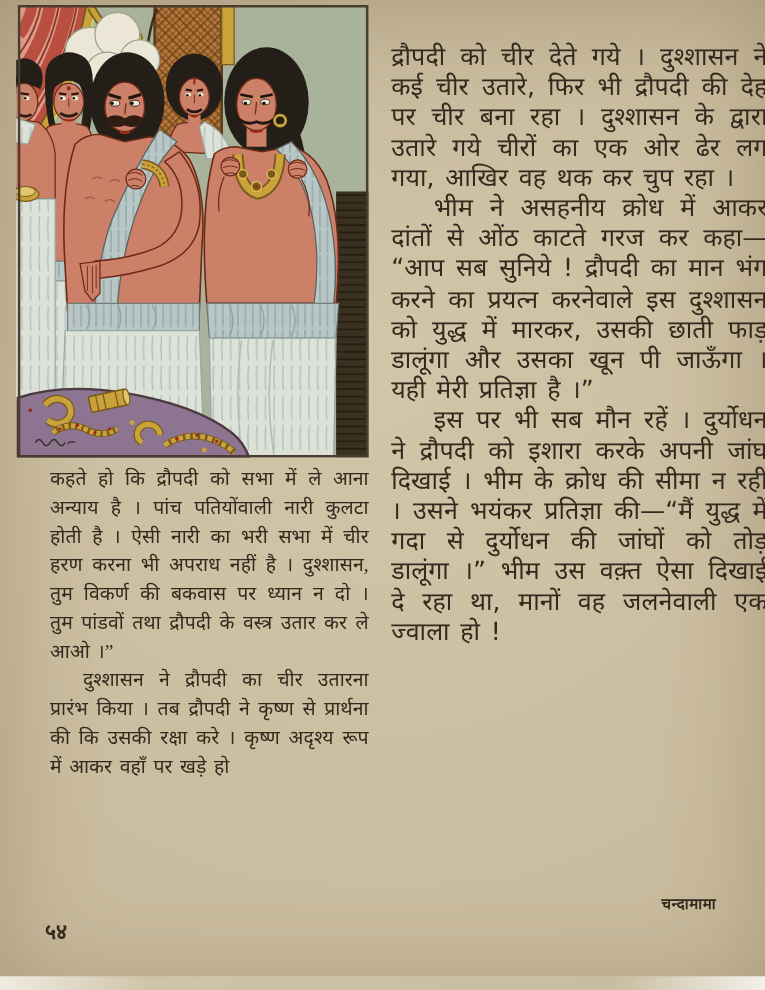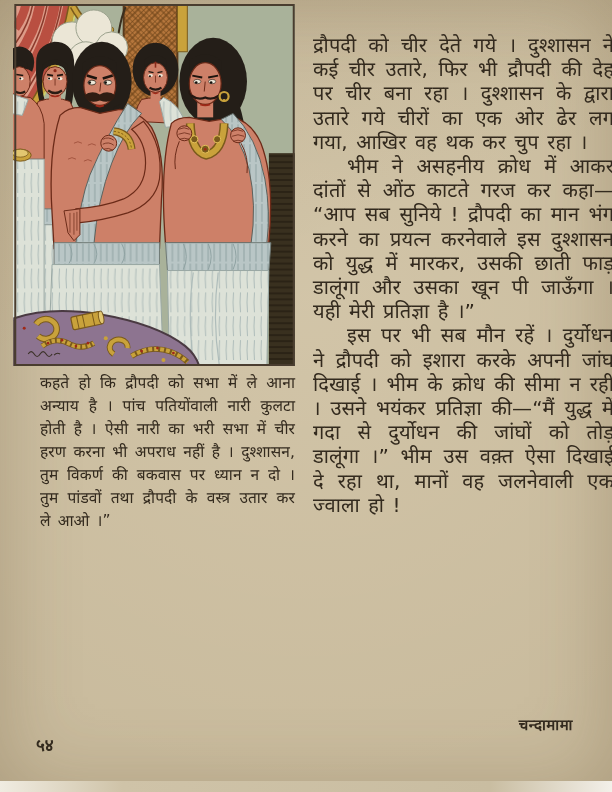--- a/index.html
+++ b/index.html
@@ -21,29 +21,29 @@
     background:linear-gradient(90deg,#f0ece1,#cfc3a8 20%,#c9bda1 80%,#f3f0e9);
   }
   .illustration{position:absolute;left:13px;top:4px;width:283px;height:362px;margin:0;}
   .illustration svg{display:block;width:100%;height:100%;}
   .col{
     position:absolute;color:var(--ink,#2e261c);
     text-align:justify;word-spacing:2px;letter-spacing:.1px;
   }
   .col p{margin:0;text-indent:1.7em;}
   .col p.cont{text-indent:0;}
-  .col.left{left:40px;top:372px;width:255px;font-size:15.5px;line-height:23px;}
+  .col.left{left:40px;top:372px;width:255px;font-size:15.5px;line-height:23px;font-family:Liberation Serif, serif;}
   .col.right{left:313px;top:33px;width:301px;font-size:20px;line-height:24.2px;}
   .page-num{
     position:absolute;left:36px;top:714px;font-weight:bold;font-size:17px;
     color:var(--ink,#2e261c);
     margin-top:19px;
   }
   .mag-name{
-    position:absolute;right:39px;top:714px;font-weight:bold;font-size:15px;
+    position:absolute;right:39px;top:714px;font-weight:bold;font-size:12px;
     color:var(--ink,#2e261c);letter-spacing:.5px;
   }
 </style>
 </head>
 <body>
 
 <div class="page">
 
   <figure class="illustration" aria-label="Pandava princes removing their upper garments in the royal court; jewellery heaped on a table">
     <svg viewBox="0 0 282 364" xmlns="http://www.w3.org/2000/svg">
@@ -252,20 +252,21 @@
           <circle cx="150" cy="358" r="2" fill="var(--gold,#c9a23b)"></circle>
         <path d="M14,352 q3,-5 6,0 t6,0 t6,0 t6,0 m2,1 q3,-3 6,-1" stroke="#3a3026" stroke-width="1.1" fill="none"></path>
       </g>
 
       <rect x="1" y="1" width="280" height="362" fill="none" stroke="var(--frame,#4a3d2f)" stroke-width="2"></rect>
     </svg>
   </figure>
 
   <div class="col left">
     <p class="cont">कहते हो कि द्रौपदी को सभा में ले आना अन्याय है । पांच पतियोंवाली नारी कुलटा होती है । ऐसी नारी का भरी सभा में चीर हरण करना भी अपराध नहीं है । दुश्शासन, तुम विकर्ण की बकवास पर ध्यान न दो । तुम पांडवों तथा द्रौपदी के वस्त्र उतार कर ले आओ ।”</p>
+    <p>दुश्शासन ने द्रौपदी का चीर उतारना प्रारंभ किया ।  तब द्रौपदी ने कृष्ण से प्रार्थना की कि उसकी रक्षा करे ।  कृष्ण अदृश्य रूप में आकर वहाँ पर खड़े हो</p>
   </div>
 
   <div class="col right">
     <p class="cont">द्रौपदी को चीर देते गये ।  दुश्शासन ने कई चीर उतारे, फिर भी द्रौपदी की देह पर चीर बना रहा ।  दुश्शासन के द्वारा उतारे गये चीरों का एक ओर ढेर लग गया, आखिर वह थक कर चुप रहा ।</p>
     <p>भीम ने असहनीय क्रोध में आकर दांतों से ओंठ काटते गरज कर कहा— “आप सब सुनिये !  द्रौपदी का मान भंग करने का प्रयत्न करनेवाले इस दुश्शासन को युद्ध में मारकर, उसकी छाती फाड़ डालूंगा और उसका खून पी जाऊँगा ।  यही मेरी प्रतिज्ञा है ।”</p>
     <p>इस पर भी सब मौन रहें ।  दुर्योधन ने द्रौपदी को इशारा करके अपनी जांघ दिखाई ।  भीम के क्रोध की सीमा न रही ।  उसने भयंकर प्रतिज्ञा की—“मैं युद्ध में गदा से दुर्योधन की जांघों को तोड़ डालूंगा ।”  भीम उस वक़्त ऐसा दिखाई दे रहा था, मानों वह जलनेवाली एक ज्वाला हो !</p>
   </div>
 
   <span class="page-num">५४</span>
   <span class="mag-name">चन्दामामा</span>

